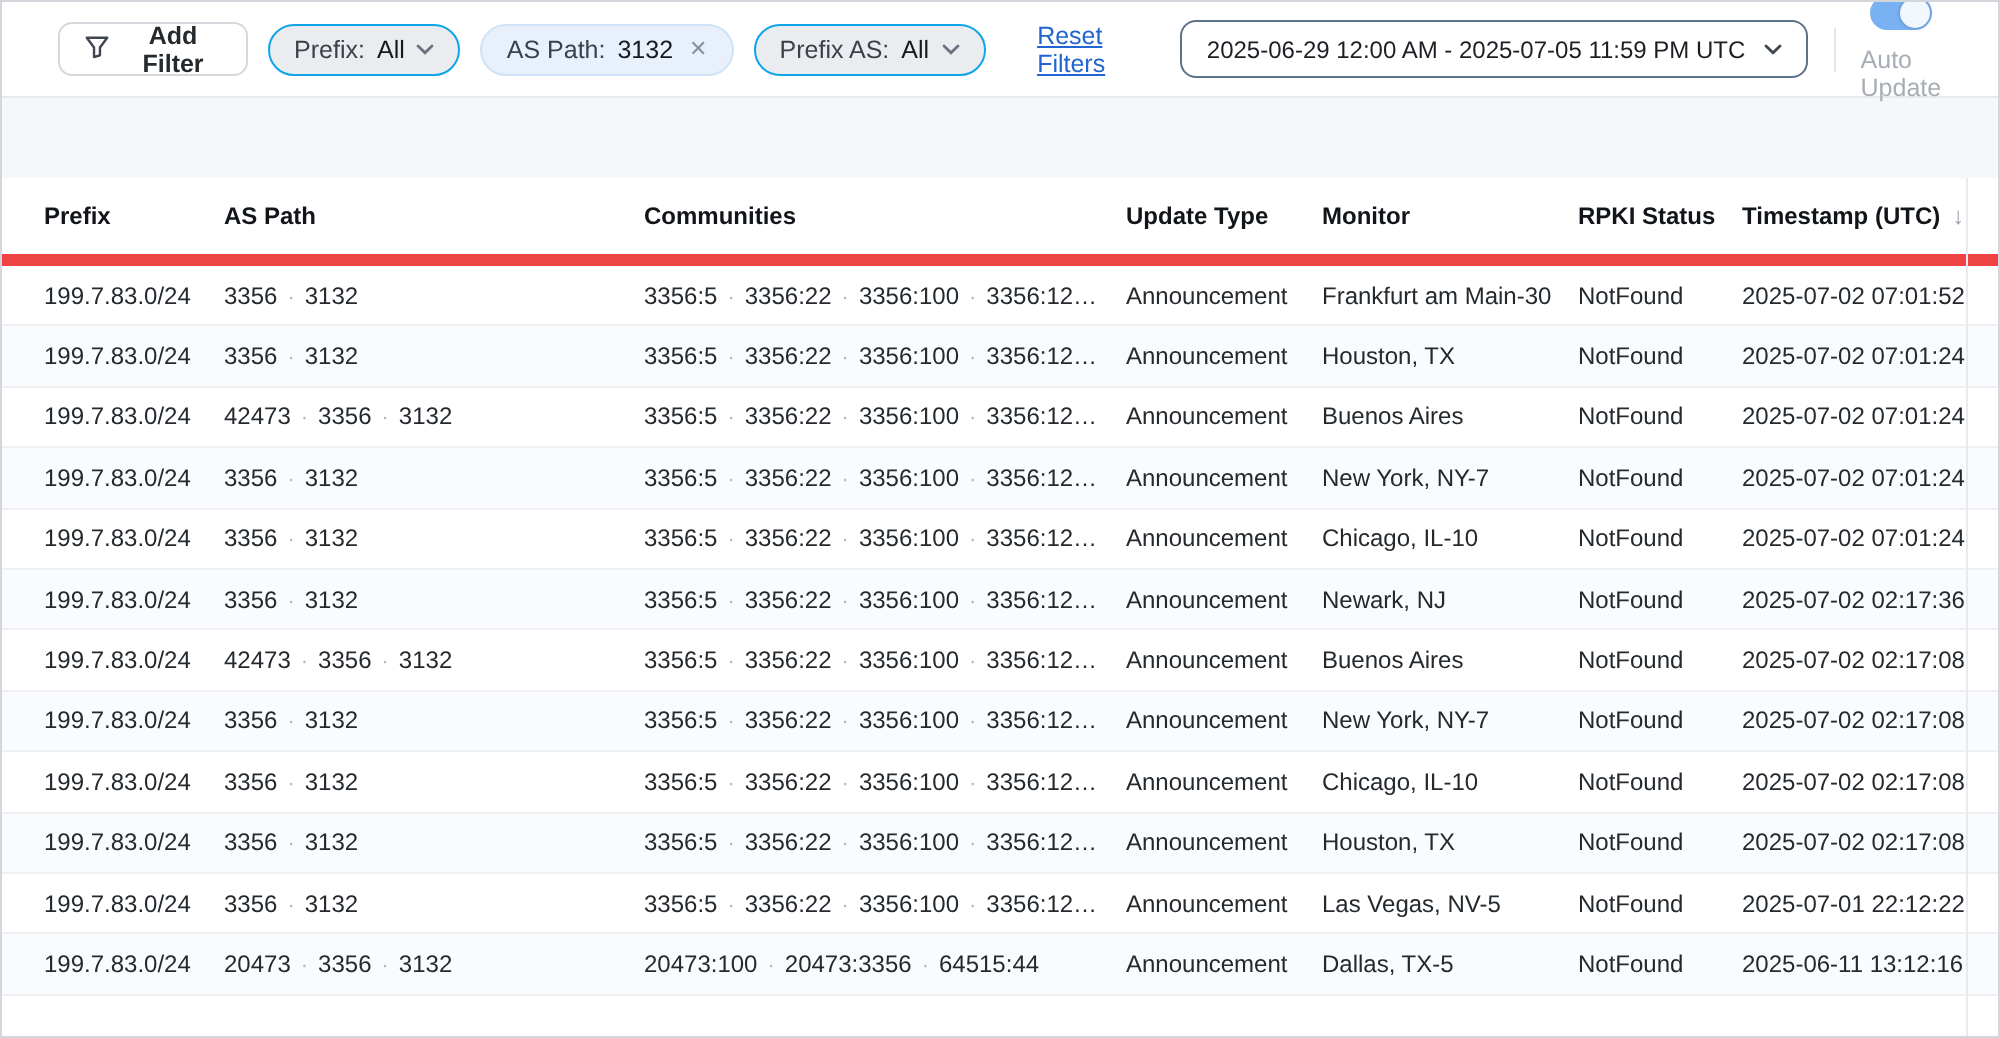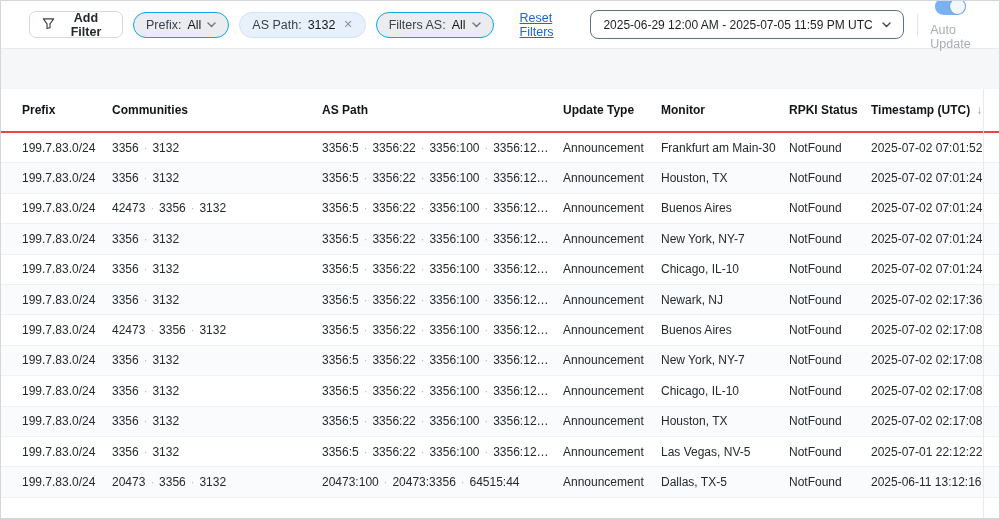--- a/index.html
+++ b/index.html
@@ -52,21 +52,21 @@
   .auto-update-label { font-size:12.5px; font-weight:500; color:#a7adb5; }
   
   .band { height:40px; background:#f6f7f8; }
   
   .table-section { position:relative; background:#fff; }
   .grid-row {
     display:grid;
     grid-template-columns:90px 210px 241px 98px 128px 82px 1fr;
     padding-left:21px; padding-right:16px; align-items:center;
   }
-  .thead { height:44px; border-bottom:2px solid #ef4444; }
+  .thead { height:44px; border-bottom:6px solid #ef4444; }
   .th { font-size:12px; font-weight:700; color:#111418; display:flex; align-items:center; gap:6px; cursor:pointer; }
   .sort-icon { color:#9aa1aa; font-weight:400; font-size:12px; }
   .tr { height:30.4px; border-bottom:1px solid #f0f1f4; font-size:12px; color:#24292e; }
   .tr:nth-child(even) { background:#fafbfc; }
   .td { white-space:nowrap; overflow:hidden; }
   .seg-sep { color:#b3b8bf; margin:0 5px; font-size:11px; }
   .scroll-divider {
     position:absolute; top:0; bottom:-21px; right:15px; width:1px; background:#e8eaed;
   }
   .icon-svg { display:block; }
@@ -94,21 +94,21 @@
     </span>
   </span>
 
   <span class="chip active">
     <span>AS Path:</span>
     <span class="val">3132</span>
     <span class="x">✕</span>
   </span>
 
   <span class="chip">
-    <span>Filters AS:</span>
+    <span>Prefix AS:</span>
     <span class="val">All</span>
     <span>
       <svg class="icon-svg" width="9" height="6" viewBox="0 0 9 6">
           <path d="M1 1l3.5 3.4L8 1" fill="none" stroke="#6b7280" stroke-width="1.4" stroke-linecap="round"></path>
         </svg>
     </span>
   </span>
 
   <a class="reset-link">Reset Filters</a>
 
@@ -132,24 +132,24 @@
 </div>
 
 <div class="band"></div>
 
 <div class="table-section">
   <div class="grid-row thead">
       <div class="th">
         <span>Prefix</span>
       </div>
       <div class="th">
+        <span>AS Path</span>
+      </div>
+      <div class="th">
         <span>Communities</span>
-      </div>
-      <div class="th">
-        <span>AS Path</span>
       </div>
       <div class="th">
         <span>Update Type</span>
       </div>
       <div class="th">
         <span>Monitor</span>
       </div>
       <div class="th">
         <span>RPKI Status</span>
       </div>

